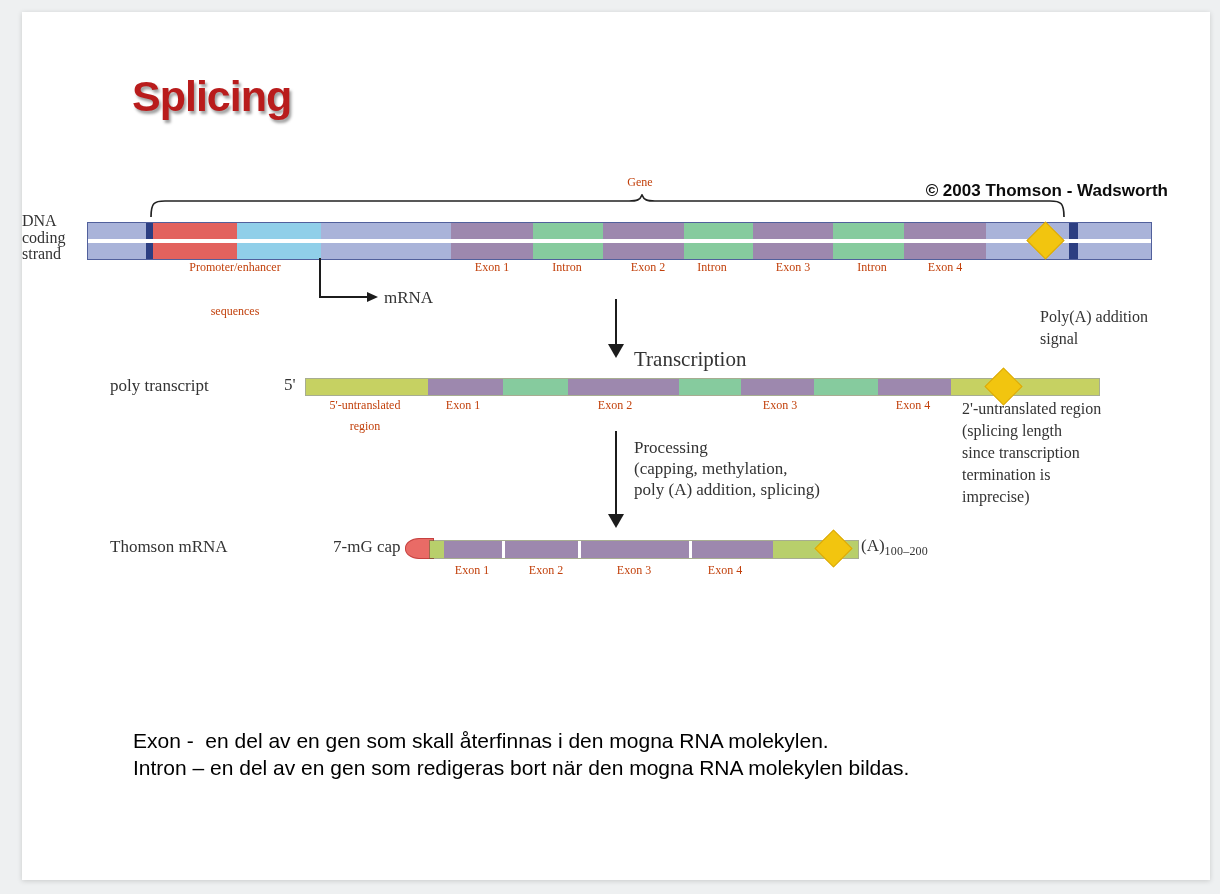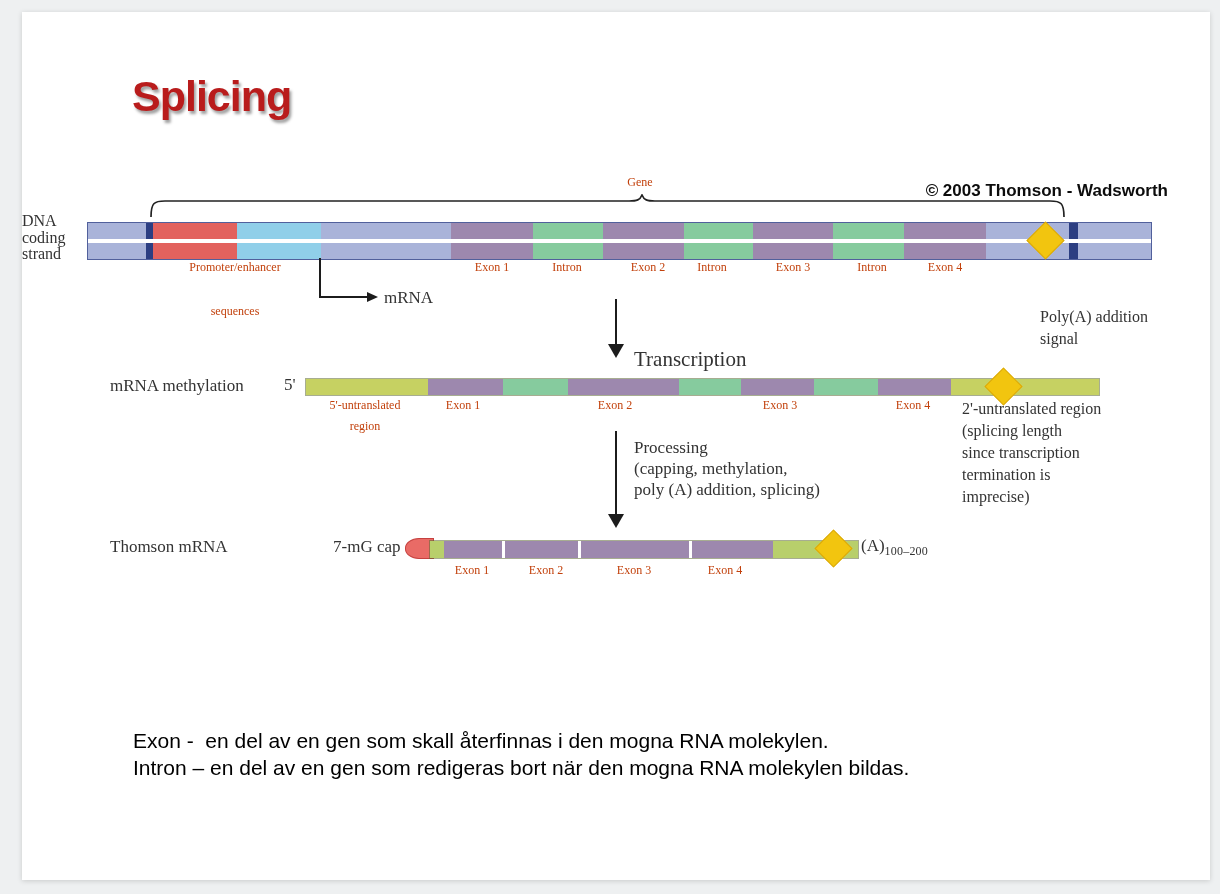--- a/index.html
+++ b/index.html
@@ -120,21 +120,21 @@
 
 <div class="vline" style="left:615px;top:299px;height:46px;"></div>
 <div class="arrow-down" style="left:608px;top:344px;"></div>
 <div class="abs figtext" style="left:634px;top:311px;font-size:21px;margin-top:36px;">Transcription</div>
 
 <div class="abs figtext multiline" style="left:1040px;top:306px;">
   <div>Poly(A) addition</div>
   <div>signal</div>
 </div>
 
-<div class="abs figtext" style="left:110px;top:376px;font-size:17px;">mRNA methylation</div>
+<div class="abs figtext" style="left:110px;top:376px;font-size:17px;">poly transcript</div>
 <div class="abs figtext" style="left:284px;top:375px;font-size:17px;">5'</div>
 
 <div class="bar rna-bar" style="left:305px;top:378px;width:793px;height:16px;">
     <div class="seg" style="left: 0px; width: 122px; background: rgb(198, 209, 98);"></div>
     <div class="seg" style="left: 122px; width: 75px; background: rgb(157, 136, 174);"></div>
     <div class="seg" style="left: 197px; width: 65px; background: rgb(134, 203, 158);"></div>
     <div class="seg" style="left: 262px; width: 111px; background: rgb(157, 136, 174);"></div>
     <div class="seg" style="left: 373px; width: 62px; background: rgb(134, 203, 158);"></div>
     <div class="seg" style="left: 435px; width: 73px; background: rgb(157, 136, 174);"></div>
     <div class="seg" style="left: 508px; width: 64px; background: rgb(134, 203, 158);"></div>

